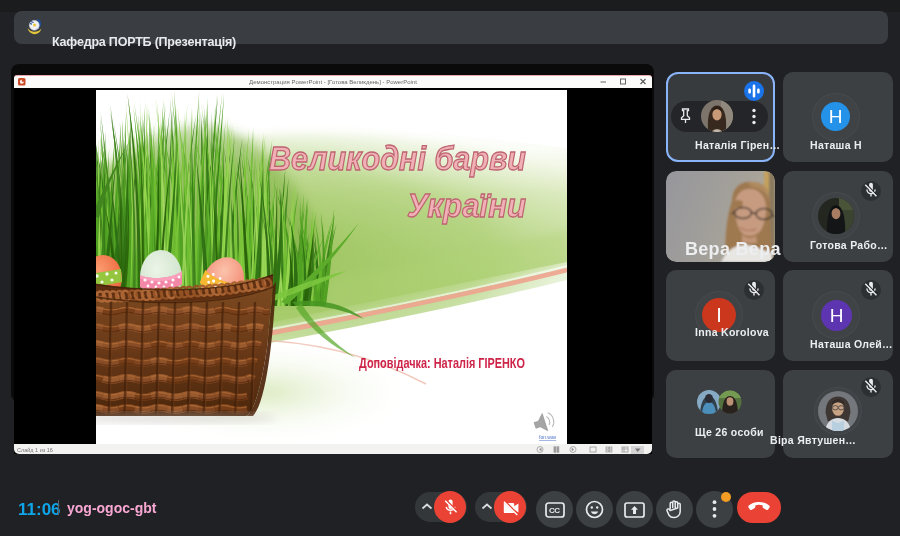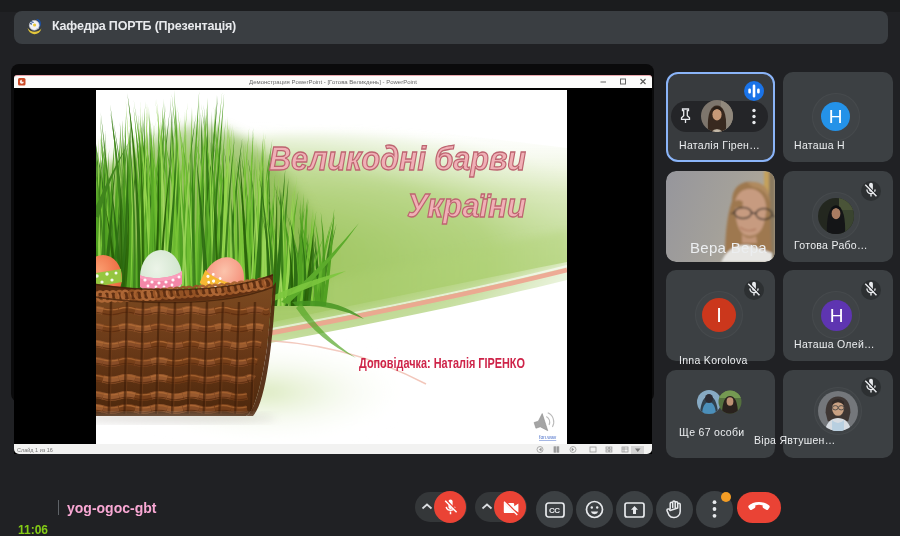--- a/index.html
+++ b/index.html
@@ -1,33 +1,33 @@
 <!DOCTYPE html>
 <html><head>
 <meta charset="utf-8">
 <style>
   html,body{margin:0;padding:0;}
   body{width:900px;height:536px;background:#202124;font-family:"Liberation Sans",sans-serif;position:relative;overflow:hidden;}
   .abs{position:absolute;}
   
   #topdark{left:0;top:0;width:900px;height:12px;background:#1b1c1e;}
   #tabbar{left:14px;top:11px;width:874px;height:33px;background:#3a3e42;border-radius:8px;}
-  #tabtitle{left:52px;top:19px;font-size:12.5px;font-weight:bold;color:#e8eaed;letter-spacing:-0.2px;text-align:center;}
+  #tabtitle{left:52px;top:35px;font-size:12.5px;font-weight:bold;color:#e8eaed;letter-spacing:-0.2px;text-align:center;}
   
   #share{left:11px;top:64px;width:643px;height:338px;background:#0a0a0b;border-radius:8px;}
   #ppwin{left:3px;top:11px;width:638px;height:379px;background:#000;}
   #pptitle{left:0;top:0;width:638px;height:13px;background:#fbfbfa;border-radius:3px 3px 0 0;border-top:1px solid #eaa7ad;box-sizing:border-box;}
   #pptitletxt{width:100%;text-align:center;top:3.5px;font-size:6px;color:#686868;}
   #ppstatus{left:0;top:369px;width:638px;height:10px;background:#f2f2f1;border-radius:0 0 5px 5px;}
   #ppstatustxt{left:3px;top:2.5px;font-size:5.5px;color:#777;}
   
   #slide{left:82px;top:15px;width:471px;height:354px;background:#fff;}
   
   .tile{background:#3c4043;border-radius:10px;overflow:hidden;}
-  .tname{position:absolute;font-size:10.5px;color:#eceef0;font-weight:normal;letter-spacing:.3px;white-space:nowrap;}
+  .tname{position:absolute;font-size:10.5px;color:#eceef0;font-weight:bold;letter-spacing:.3px;white-space:nowrap;margin-left:16px;}
   .ring{position:absolute;width:48px;height:48px;border-radius:50%;background:rgba(255,255,255,.02);border:1.5px solid rgba(255,255,255,.035);box-sizing:border-box;}
   .avcirc{position:absolute;border-radius:50%;color:#fff;display:flex;align-items:center;justify-content:center;}
   
   .btcirc{position:absolute;width:37px;height:37px;border-radius:50%;background:#3c4043;top:491px;display:flex;align-items:center;justify-content:center;}
   .grp{position:absolute;top:492px;width:52px;height:30px;background:#343739;border-radius:16px;}
   .redc{position:absolute;width:32px;height:32px;border-radius:50%;background:#ea4335;top:491px;display:flex;align-items:center;justify-content:center;}
 </style>
 </head>
 <body>
 <div id="topdark" class="abs"></div>
@@ -892,21 +892,21 @@
       <ellipse cx="77" cy="42" rx="8.5" ry="5.5" fill="none" stroke="#43372f" stroke-width="1.5"></ellipse>
       <ellipse cx="98" cy="43" rx="8" ry="5.5" fill="none" stroke="#43372f" stroke-width="1.5"></ellipse>
       <path d="M85.5 42 L90 42.5" stroke="#43372f" stroke-width="1.3"></path>
       <path d="M69 41 L65 43 M106 44 L109 46" stroke="#43372f" stroke-width="1.1"></path>
       <path d="M74 56 Q81 62 90 58" stroke="#b07a60" stroke-width="1.4" fill="none"></path>
       <path d="M59 84 C67 74 79 72 89 76 L106 82 L106 91 L55 91 Z" fill="#e7e6e3"></path>
       <path d="M76 63 Q82 70 90 65 L91 72 L76 72 Z" fill="#c19578"></path>
     </g>
   </g>
 </svg>
-<div class="tname" style="left:690px;top:239px;font-size:15px;">Вера Вера</div>
+<div class="tname" style="left:669px;top:239px;font-size:18px;">Вера Вера</div>
 
 <div class="tile abs" id="t4" style="left:783px;top:171px;width:110px;height:91px;"></div>
 <div class="ring abs" style="left:812px;top:192px;"></div>
 <svg class="abs" style="left:818px;top:198px" width="36" height="36" viewBox="0 0 36 36">
   <defs>
       <clipPath id="c4">
         <circle cx="18" cy="18" r="18"></circle>
       </clipPath>
     </defs>
   <g clip-path="url(#c4)">
@@ -916,21 +916,21 @@
     <path d="M9 38 C8 17 12 7.5 18 7.5 C24 7.5 28 17 27 38 Z" fill="#141517"></path>
     <ellipse cx="18" cy="15.5" rx="4.4" ry="5.8" fill="#a87c62"></ellipse>
     <path d="M13.5 12.5 Q18 7.5 22.5 12.5 L22.5 9.5 Q18 5.5 13.5 9.5 Z" fill="#0e0f11"></path>
   </g>
 </svg>
 <div class="tname" style="left:794px;top:239px;">Готова Рабо…</div>
 
 <div class="tile abs" id="t5" style="left:666px;top:270px;width:109px;height:91px;"></div>
 <div class="ring abs" style="left:695px;top:291px;"></div>
 <div class="avcirc abs" style="left:702px;top:298px;width:34px;height:34px;background:#cb371c;font-size:20px;">I</div>
-<div class="tname" style="left:679px;top:354px;">Inna Korolova</div>
+<div class="tname" style="left:679px;top:326px;">Inna Korolova</div>
 
 <div class="tile abs" id="t6" style="left:783px;top:270px;width:110px;height:91px;"></div>
 <div class="ring abs" style="left:812px;top:291px;"></div>
 <div class="avcirc abs" style="left:821px;top:300px;width:31px;height:31px;background:#5e35b1;font-size:19px;">Н</div>
 <div class="tname" style="left:794px;top:338px;">Наташа Олей…</div>
 
 <div class="tile abs" id="t7" style="left:666px;top:370px;width:109px;height:88px;"></div>
 <svg class="abs" style="left:697px;top:390px" width="45" height="24" viewBox="0 0 45 24">
   <defs>
     <clipPath id="c7a">
@@ -947,21 +947,21 @@
     <ellipse cx="12" cy="8.5" rx="4" ry="4.5" fill="#2d2d35"></ellipse>
   </g>
   <g clip-path="url(#c7b)">
     <rect x="21" width="24" height="24" fill="#55713f"></rect>
     <rect x="21" y="0" width="24" height="8" fill="#759a52"></rect>
     <path d="M25 26 C25 12 28 6 33 6 C38 6 41 12 41 26 Z" fill="#29211d"></path>
     <ellipse cx="33" cy="11.5" rx="3.4" ry="4.2" fill="#bd9173"></ellipse>
     <path d="M27 26 Q33 21 39 26 Z" fill="#1b1916"></path>
   </g>
 </svg>
-<div class="tname" style="left:679px;top:426px;">Ще 67 особи</div>
+<div class="tname" style="left:679px;top:426px;">Ще 26 особи</div>
 
 <div class="tile abs" id="t8" style="left:783px;top:370px;width:110px;height:88px;"></div>
 <div class="ring abs" style="left:814px;top:387px;"></div>
 <svg class="abs" style="left:818px;top:391px" width="40" height="40" viewBox="0 0 37 37">
   <defs>
       <clipPath id="c8">
         <circle cx="18.5" cy="18.5" r="18.5"></circle>
       </clipPath>
     </defs>
   <g clip-path="url(#c8)">
@@ -994,21 +994,21 @@
   <g id="mico">
     <circle cx="11" cy="11" r="10" fill="rgba(30,31,34,.5)"></circle>
     <path d="M9.1 4.6 a1.9 1.9 0 0 1 3.8 0 v5.2 a1.9 1.9 0 0 1 -3.8 0 Z" fill="#e8eaed"></path>
     <path d="M6.9 9.6 a4.1 4.1 0 0 0 8.2 0 M11 13.9 v2.5" stroke="#e8eaed" stroke-width="1.4" fill="none"></path>
     <path d="M6.1 3.9 L17.3 15.4" stroke="rgba(30,31,34,.95)" stroke-width="1.3"></path>
     <path d="M5.3 4.7 L16.5 16.2" stroke="#e8eaed" stroke-width="1.5"></path>
   </g>
   </defs>
 </svg>
 
-<div class="abs" style="left:18px;top:523px;font-size:12px;font-weight:bold;color:#84cc16;">11:06</div>
+<div class="abs" style="left:18px;top:500px;font-size:17px;font-weight:bold;color:#0ea5e9;">11:06</div>
 <div class="abs" style="left:58px;top:500px;width:1px;height:15px;background:#5f6368;"></div>
 <div class="abs" style="left:67px;top:500px;font-size:14px;font-weight:bold;color:#f9a8d4;">yog-ogoc-gbt</div>
 
 <div class="grp" style="left:415px;"></div>
 <svg class="abs" style="left:421px;top:502px" width="12" height="10" viewBox="0 0 12 10">
     <path d="M1.5 6.5 L6 2.5 L10.5 6.5" stroke="#dadce0" stroke-width="1.7" fill="none"></path>
   </svg>
 <div class="redc" style="left:434px;"></div>
 <svg class="abs" style="left:442px;top:498px" width="17" height="19" viewBox="0 0 17 19">
   <path d="M6.4 3.6 a2.1 2.1 0 0 1 4.2 0 v5.3 a2.1 2.1 0 0 1 -4.2 0 Z" fill="#fff"></path>

